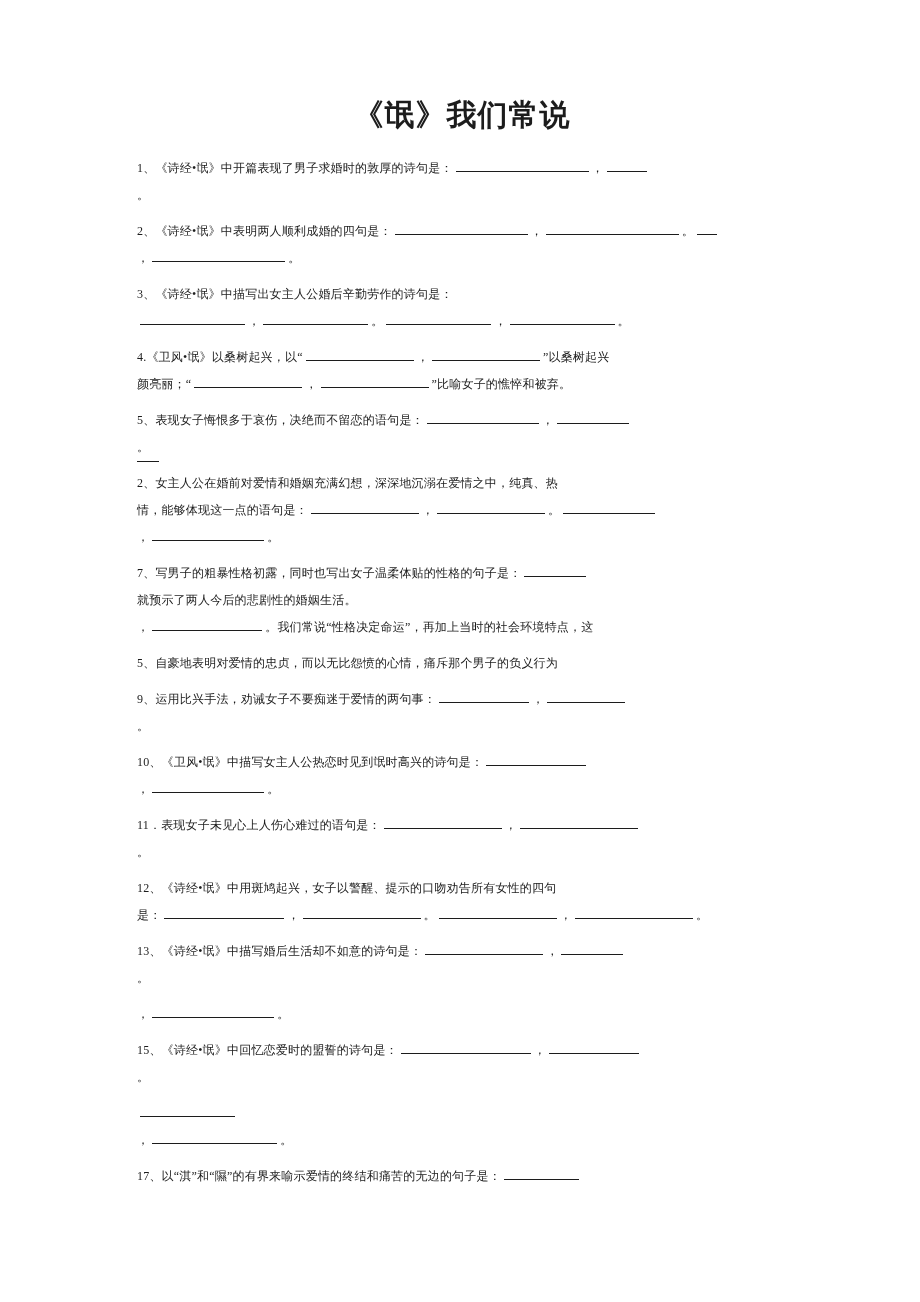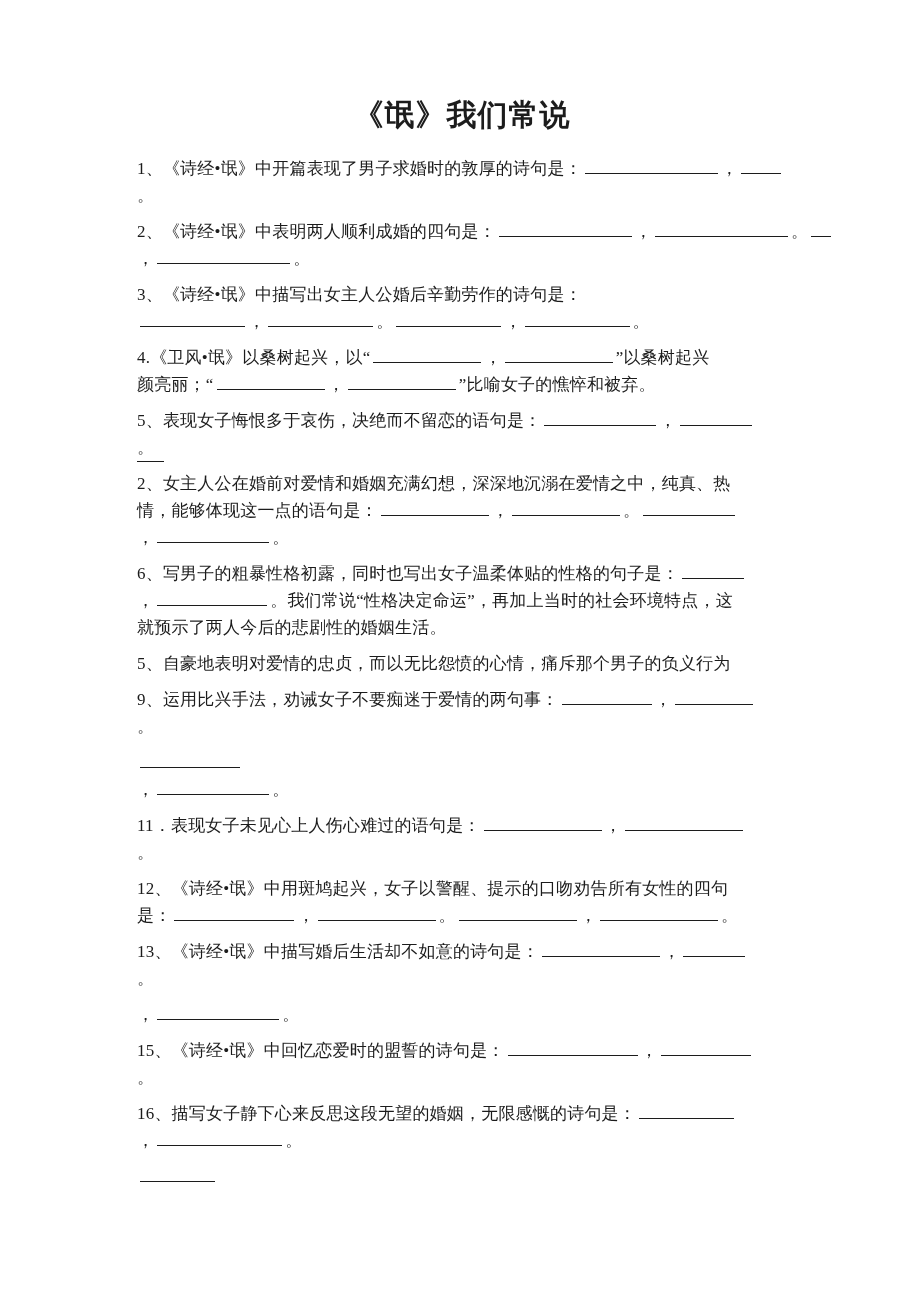--- a/index.html
+++ b/index.html
@@ -27,21 +27,21 @@
     font-weight: 600;
     letter-spacing: 1px;
     line-height: 44px;
     margin: 0 0 18px 0;
     white-space: nowrap;
   }
   .q {
     margin: 0 0 9px 0;
   }
   .line {
-    font-size: 17px;
+    font-size: 12px;
     line-height: 27px;
     height: 27px;
     white-space: nowrap;
     letter-spacing: 0.2px;
   }
   .blank {
     display: inline-block;
     height: 15px;
     border-bottom: 1.5px solid #1c1c1c;
     margin: 0 3px;
@@ -78,33 +78,33 @@
       <div class="q">
         <div class="line"><span>5、表现女子悔恨多于哀伤，决绝而不留恋的语句是：</span><span class="blank" style="width: 112px;"></span><span>，</span><span class="blank" style="width: 72px;"></span></div>
         <div class="line"><span class="ublank">。</span></div>
       </div>
       <div class="q">
         <div class="line"><span>2、女主人公在婚前对爱情和婚姻充满幻想，深深地沉溺在爱情之中，纯真、热</span></div>
         <div class="line"><span>情，能够体现这一点的语句是：</span><span class="blank" style="width: 108px;"></span><span>，</span><span class="blank" style="width: 108px;"></span><span>。</span><span class="blank" style="width: 92px;"></span></div>
         <div class="line"><span>，</span><span class="blank" style="width: 112px;"></span><span>。</span></div>
       </div>
       <div class="q">
-        <div class="line"><span>6、写男子的粗暴性格初露，同时也写出女子温柔体贴的性格的句子是：</span><span class="blank" style="width: 62px;"></span></div>
+        <div class="line"><span>7、写男子的粗暴性格初露，同时也写出女子温柔体贴的性格的句子是：</span><span class="blank" style="width: 62px;"></span></div>
+        <div class="line"><span>就预示了两人今后的悲剧性的婚姻生活。</span></div>
         <div class="line"><span>，</span><span class="blank" style="width: 110px;"></span><span>。我们常说“性格决定命运”，再加上当时的社会环境特点，这</span></div>
-        <div class="line"><span>就预示了两人今后的悲剧性的婚姻生活。</span></div>
       </div>
       <div class="q">
         <div class="line"><span>5、自豪地表明对爱情的忠贞，而以无比怨愤的心情，痛斥那个男子的负义行为</span></div>
       </div>
       <div class="q">
         <div class="line"><span>9、运用比兴手法，劝诫女子不要痴迷于爱情的两句事：</span><span class="blank" style="width: 90px;"></span><span>，</span><span class="blank" style="width: 78px;"></span></div>
         <div class="line"><span>。</span></div>
       </div>
       <div class="q">
-        <div class="line"><span class="blank" style="width: 100px;"></span></div>
+        <div class="line"><span>10、《卫风•氓》中描写女主人公热恋时见到氓时高兴的诗句是：</span><span class="blank" style="width: 100px;"></span></div>
         <div class="line"><span>，</span><span class="blank" style="width: 112px;"></span><span>。</span></div>
       </div>
       <div class="q">
         <div class="line"><span>11．表现女子未见心上人伤心难过的语句是：</span><span class="blank" style="width: 118px;"></span><span>，</span><span class="blank" style="width: 118px;"></span></div>
         <div class="line"><span>。</span></div>
       </div>
       <div class="q">
         <div class="line"><span>12、《诗经•氓》中用斑鸠起兴，女子以警醒、提示的口吻劝告所有女性的四句</span></div>
         <div class="line"><span>是：</span><span class="blank" style="width: 120px;"></span><span>，</span><span class="blank" style="width: 118px;"></span><span>。</span><span class="blank" style="width: 118px;"></span><span>，</span><span class="blank" style="width: 118px;"></span><span>。</span></div>
       </div>
@@ -113,20 +113,20 @@
         <div class="line"><span>。</span></div>
       </div>
       <div class="q">
         <div class="line"><span>，</span><span class="blank" style="width: 122px;"></span><span>。</span></div>
       </div>
       <div class="q">
         <div class="line"><span>15、《诗经•氓》中回忆恋爱时的盟誓的诗句是：</span><span class="blank" style="width: 130px;"></span><span>，</span><span class="blank" style="width: 90px;"></span></div>
         <div class="line"><span>。</span></div>
       </div>
       <div class="q">
-        <div class="line"><span>16、描写女子静下心来反思这段无望的婚姻，无限感慨的诗句是：</span><span class="blank" style="width: 95px;"></span></div>
+        <div class="line"><span class="blank" style="width: 95px;"></span></div>
         <div class="line"><span>，</span><span class="blank" style="width: 125px;"></span><span>。</span></div>
       </div>
       <div class="q">
-        <div class="line"><span class="blank" style="width: 75px;"></span></div>
+        <div class="line"><span>17、以“淇”和“隰”的有界来喻示爱情的终结和痛苦的无边的句子是：</span><span class="blank" style="width: 75px;"></span></div>
       </div>
     </div>
 </div>
 
 </body></html>

